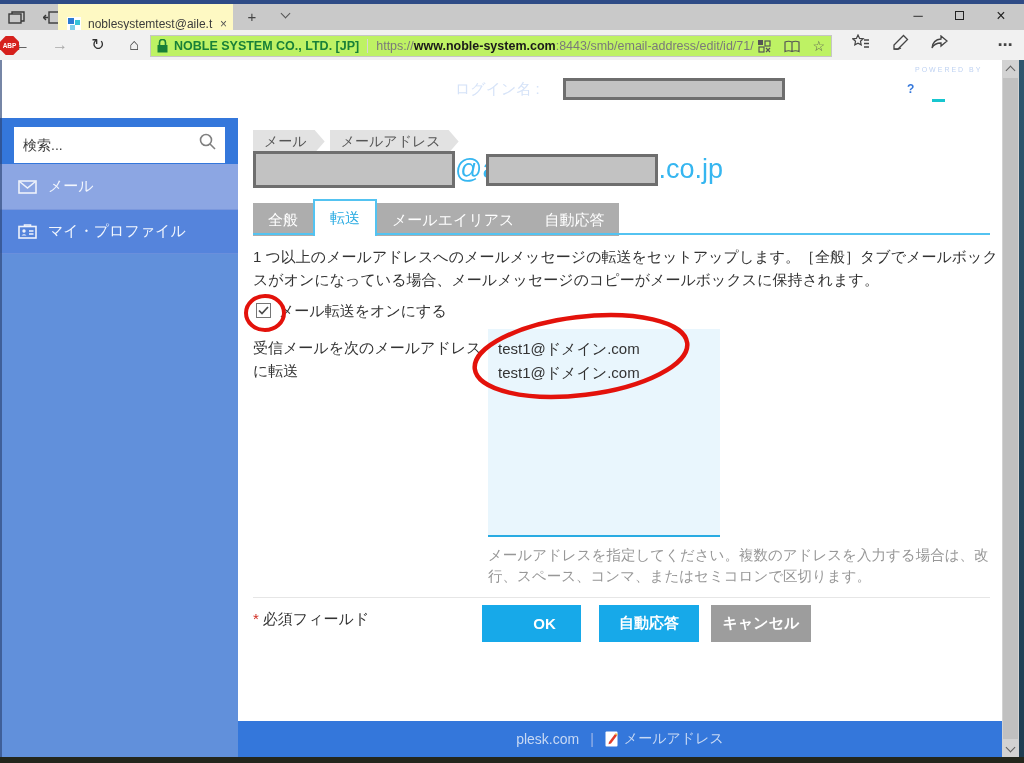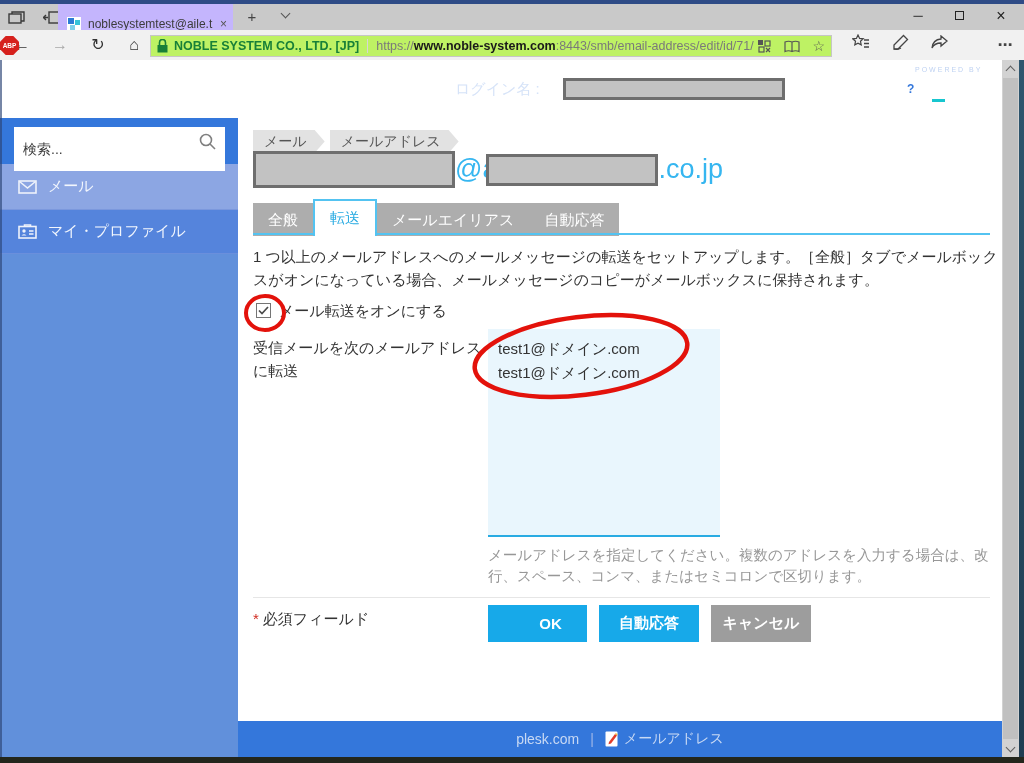--- a/index.html
+++ b/index.html
@@ -4,21 +4,21 @@
 <style>
   html,body{margin:0;padding:0;background:#23261c;font-family:"Liberation Sans","DejaVu Sans",sans-serif;}
   *{box-sizing:border-box;}
   #window{position:relative;width:1024px;height:763px;overflow:hidden;background:#fff;}
   .abs{position:absolute;}
 
   
   #top-accent{left:0;top:0;width:1024px;height:4px;background:#2e4b86;}
   #tabbar{left:0;top:4px;width:1024px;height:26px;background:#c9c9c9;}
   .winicon{display:inline-block;vertical-align:middle;}
-  #browser-tab{left:58px;top:4px;width:175px;height:26px;background:#c4b5fd;display:flex;align-items:center;padding:14px 6px 0 9px;}
+  #browser-tab{left:58px;top:4px;width:175px;height:26px;background:#fef9c3;display:flex;align-items:center;padding:14px 6px 0 9px;}
   #tab-title{flex:1;font-size:12px;color:#3c3c3c;white-space:nowrap;overflow:hidden;margin-left:7px;}
   .favicon{width:14px;height:14px;background:#fff;position:relative;flex:none;}
   .favicon i{position:absolute;display:block;}
   #newtab-btn{left:240px;top:6px;width:24px;height:22px;font-size:15px;color:#444;text-align:center;line-height:22px;}
   .chev{display:inline-block;width:7px;height:7px;border-right:1.5px solid #555;border-bottom:1.5px solid #555;transform:rotate(45deg);}
   #tab-chevron{left:282px;top:10px;}
   .winctl{top:6px;width:26px;height:20px;text-align:center;line-height:20px;color:#222;font-size:13px;}
   #max-btn span{display:inline-block;width:9px;height:9px;border:1px solid #222;}
 
   #toolbar{left:0;top:30px;width:1024px;height:30px;background:#f1f1f1;}
@@ -45,21 +45,21 @@
   #help-q{width:17px;height:17px;border-radius:50%;background:#fff;color:#3477db;font-weight:bold;font-size:12px;text-align:center;line-height:17px;}
   #help-label{font-size:15px;color:#fff;margin-left:6px;}
   #plesk-logo{left:915px;top:66px;width:80px;}
   #powered-by{font-size:7px;letter-spacing:2px;color:#bfd2f2;}
   #plesk-word{font-size:27px;color:#fff;line-height:1.05;letter-spacing:.5px;}
   #plesk-underline{width:13px;height:3px;background:#17c6cf;margin:-2px 0 0 17px;}
 
   
   #sidebar{left:0;top:118px;width:238px;height:639px;background:#6190db;}
   #search-zone{height:46px;background:#3477db;position:relative;}
-  #search-input{position:absolute;left:14px;top:9px;width:211px;height:44px;border:none;background:#fff;padding:0 30px 0 9px;font-size:14px;color:#333;font-family:inherit;}
+  #search-input{position:absolute;left:14px;top:9px;width:211px;height:36px;border:none;background:#fff;padding:0 30px 0 9px;font-size:14px;color:#333;font-family:inherit;}
   #search-input::placeholder{color:#3d3d3d;opacity:1;}
   #search-icon{position:absolute;right:22px;top:15px;}
   .side-item{display:flex;align-items:center;padding-left:18px;color:#f2f6fd;font-size:15px;}
   .side-item .ic{margin-right:11px;display:flex;}
   #side-item-mail{height:46px;background:#8ca6e3;border-bottom:1px solid #7b98dd;}
   #side-item-profile{height:44px;background:#5584dc;border-bottom:1px solid #6a8fdc;}
 
   
   #content{left:238px;top:118px;width:764px;height:639px;background:#fff;}
   #breadcrumb{left:15px;top:12px;display:flex;gap:5px;}
@@ -77,21 +77,21 @@
   #checkbox{left:18px;top:185px;width:15px;height:15px;background:#fff;border:1px solid #757575;display:flex;align-items:center;justify-content:center;}
   #checkbox-label{left:41px;top:184px;font-size:15px;color:#333;}
   #forward-label{left:15px;top:218px;width:236px;font-size:15px;color:#333;line-height:1.55;}
   #forward-textarea{left:250px;top:211px;width:232px;height:208px;background:#e9f6fd;border:none;border-bottom:2px solid #29abe2;
      resize:none;outline:none;padding:8px 10px;font-size:15px;color:#333;line-height:1.6;font-family:inherit;}
   #textarea-help{left:250px;top:427px;width:507px;font-size:14.5px;color:#979797;line-height:1.45;}
   #divider{left:15px;top:479px;width:737px;height:1px;background:#e6e6e6;}
   #required{left:15px;top:492px;font-size:15px;color:#333;}
   #required .ast{color:#d02b20;margin-right:4px;}
   .btn{top:487px;height:37px;border:none;color:#fff;font-size:15px;font-weight:bold;font-family:inherit;}
-  #ok-btn{left:250px;width:99px;background:#17a9e9;padding-left:32px;}
+  #ok-btn{left:244px;width:99px;background:#17a9e9;padding-left:32px;}
   #apply-btn{left:361px;width:100px;background:#17a9e9;}
   #cancel-btn{left:473px;width:100px;background:#9d9d9d;}
   #page-footer{left:0;top:603px;width:764px;height:36px;background:#3477db;display:flex;align-items:center;justify-content:center;font-size:14px;color:#c8d9f4;}
   #footer-sep{color:#9fb8e8;margin:0 11px;}
   #idea-link{display:flex;align-items:center;gap:6px;}
 
   
   #scrollbar{left:1002px;top:60px;width:17px;height:697px;background:#d2d2d2;}
   #scroll-thumb{position:absolute;left:1px;top:18px;width:15px;height:661px;background:#c0c0c0;}
   .scroll-arrow{position:absolute;left:5px;width:7px;height:7px;border-right:1.5px solid #5e5e5e;border-bottom:1.5px solid #5e5e5e;}

